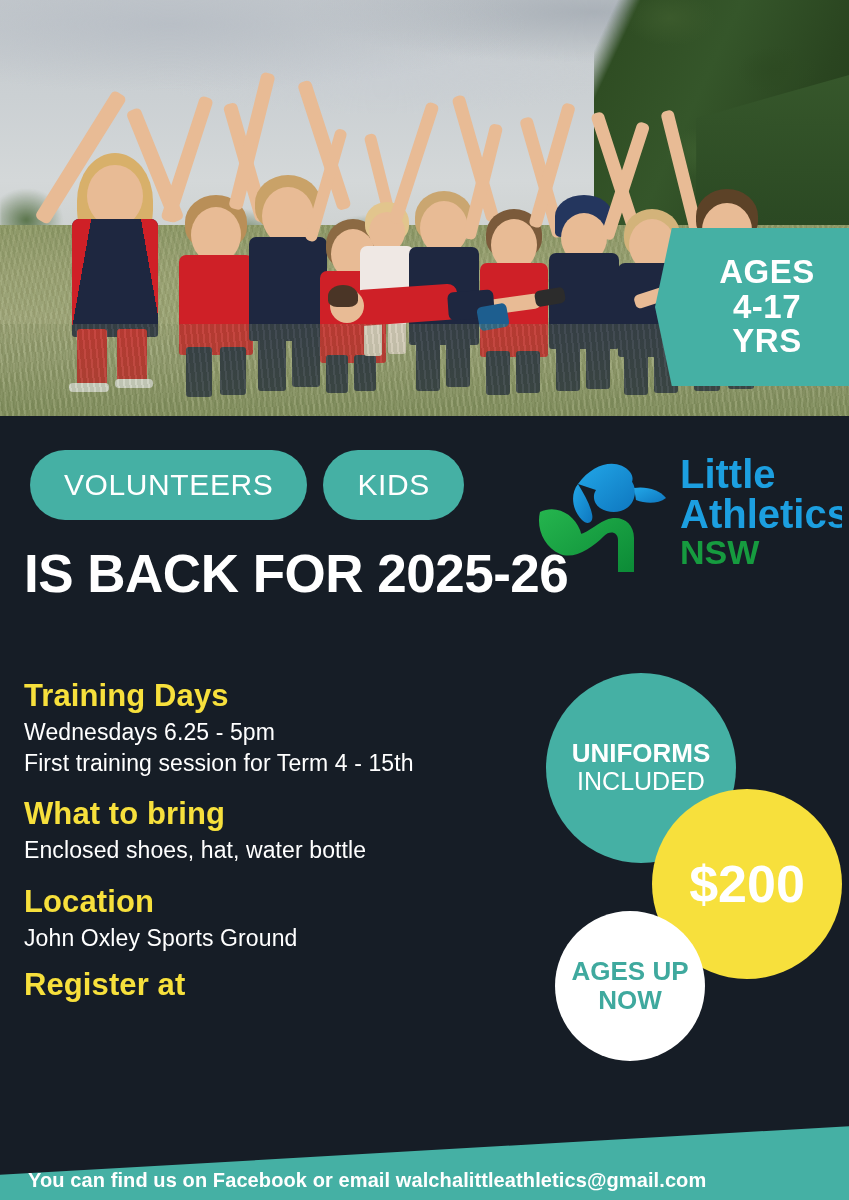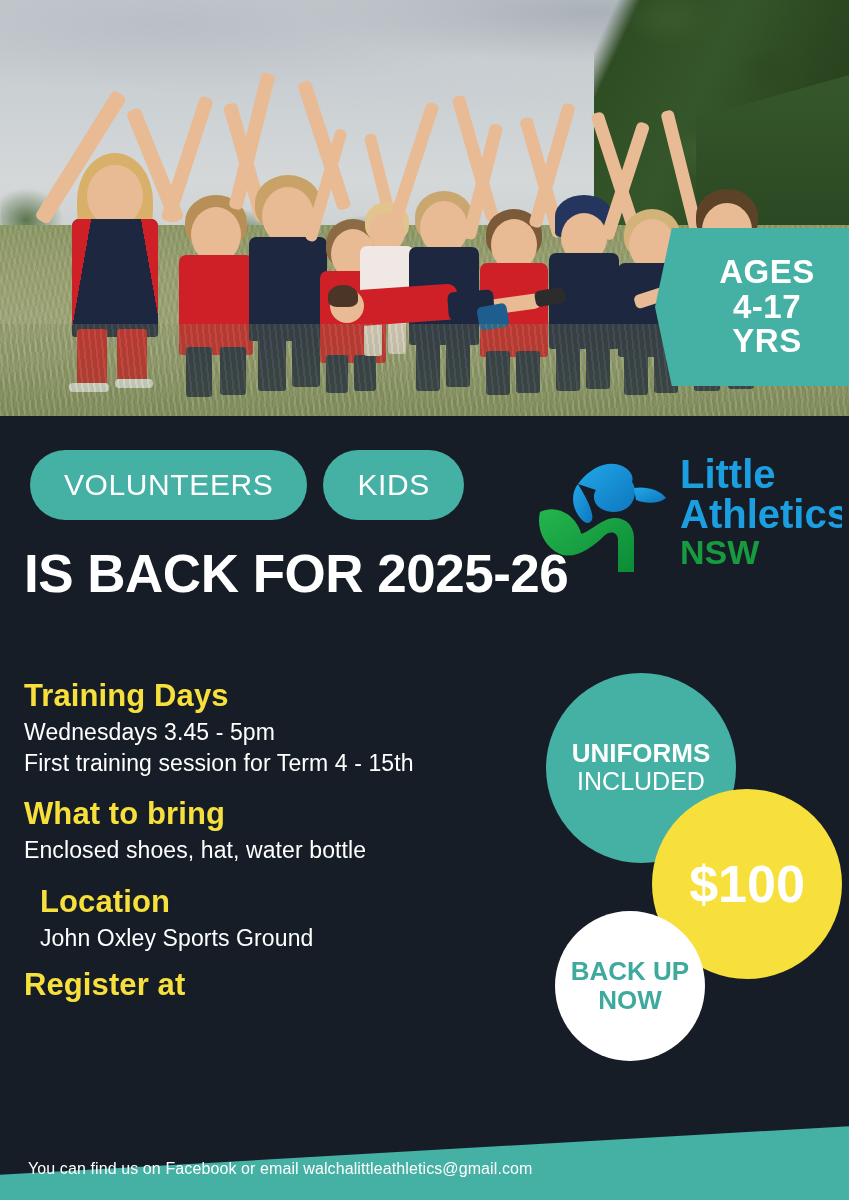--- a/index.html
+++ b/index.html
@@ -121,21 +121,21 @@
     color:#fff;font-weight:bold;font-size:53px;line-height:1.12;
     letter-spacing:-0.5px;
   }
 
   
   .info{position:absolute;left:24px;top:262px;width:500px;}
   .sec-head{color:#F7E03C;font-weight:bold;font-size:31px;margin:0 0 3px 0;letter-spacing:.1px;}
   .sec-line{color:#fff;font-size:23px;line-height:1.33;letter-spacing:.1px;}
   .sec-line.bold{font-weight:bold;}
   .sec{margin-bottom:18px;}
-  .sec.tight{margin-bottom:14px;margin-left:16px;}
+  .sec.tight{margin-bottom:14px;}
   .url{color:#fff;font-size:23px;letter-spacing:.1px;}
 
   
   .badges{position:absolute;left:520px;top:245px;width:330px;height:400px;}
   .badge{position:absolute;border-radius:50%;display:flex;flex-direction:column;
          align-items:center;justify-content:center;text-align:center;}
   .badge-uniforms{
     left:26px;top:12px;width:190px;height:190px;background:#45b0a4;
   }
   .badge-uniforms .l1{color:#fff;font-weight:bold;font-size:26px;line-height:1.05;}
@@ -148,22 +148,22 @@
     left:35px;top:250px;width:150px;height:150px;background:#fff;
   }
   .badge-signup span{color:#3FA99E;font-weight:bold;font-size:26px;line-height:1.1;}
 
   
   .footer-band{
     position:absolute;left:0;bottom:0;width:849px;height:90px;background:#45b0a4;
     clip-path:polygon(0 72%, 100% 18%, 100% 100%, 0 100%);
   }
   .footer-text{
-    position:absolute;left:28px;bottom:22px;width:800px;
-    color:#fff;font-weight:normal;font-size:16px;letter-spacing:.1px;
+    position:absolute;left:28px;bottom:8px;width:800px;
+    color:#fff;font-weight:bold;font-size:20px;letter-spacing:.1px;
   }
 </style>
 </head>
 <body>
 
 <div class="poster">
 
   <div class="photo">
     <div class="sky"></div>
     <div class="treeline"></div>
@@ -327,21 +327,21 @@
     </div>
 
     <div class="title">
       <div>IS BACK FOR 2025-26</div>
     </div>
 
     <div class="info">
 
       <div class="sec">
         <div class="sec-head">Training Days</div>
-        <div class="sec-line">Wednesdays 3.45 - 5pm</div>
+        <div class="sec-line">Wednesdays 6.25 - 5pm</div>
         <div class="sec-line">First training session for Term 4 - 15th</div>
       </div>
 
       <div class="sec">
         <div class="sec-head">What to bring</div>
         <div class="sec-line">Enclosed shoes, hat, water bottle</div>
       </div>
 
       <div class="sec tight">
         <div class="sec-head">Location</div>
@@ -352,24 +352,24 @@
         <div class="sec-head">Register at</div>
       </div>
     </div>
 
     <div class="badges">
       <div class="badge badge-uniforms">
         <span class="l1">UNIFORMS</span>
         <span class="l2">INCLUDED</span>
       </div>
       <div class="badge badge-price">
-        <span>$100</span>
+        <span>$200</span>
       </div>
       <div class="badge badge-signup">
-        <span>BACK UP</span>
+        <span>AGES UP</span>
         <span>NOW</span>
       </div>
     </div>
 
     <div class="footer-band"></div>
     <div class="footer-text">You can find us on Facebook or email walchalittleathletics@gmail.com</div>
   </div>
 
 </div>
 

